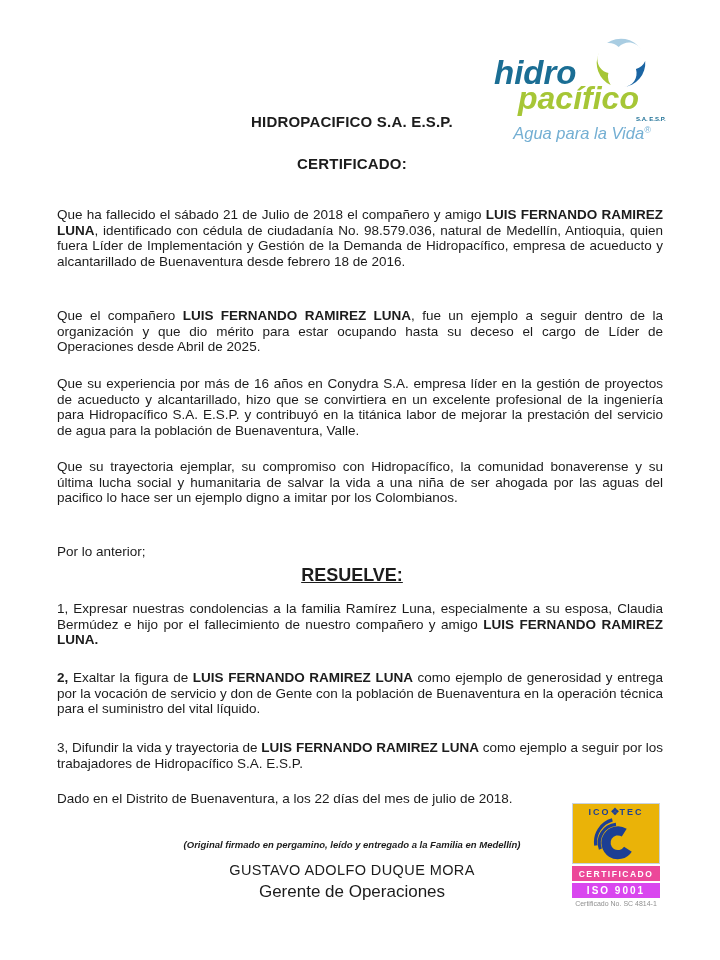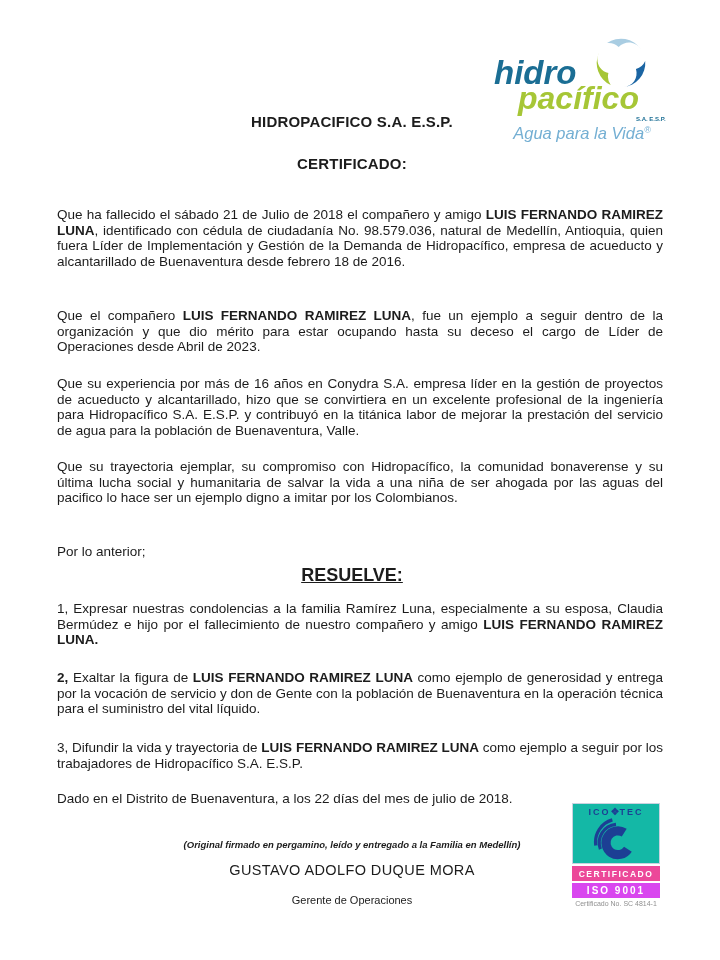--- a/index.html
+++ b/index.html
@@ -9,21 +9,21 @@
   }
   .block { position:absolute; left:57px; width:606px; }
   .hblock { position:absolute; left:49px; width:606px; text-align:center; }
   .para { text-align:justify; font-size:13.5px; line-height:15.5px; margin:0; }
   .plain { text-align:left; }
   .b { font-weight:bold; }
   .doc-title { font-weight:bold; font-size:15px; letter-spacing:0.2px; }
   .resuelve { font-weight:bold; font-size:18px; text-decoration:underline; }
   .footnote { font-style:italic; font-weight:bold; font-size:9.5px; }
   .sig-name { font-size:14.5px; letter-spacing:0.4px; }
-  .sig-title { font-size:11px; margin-top:14px; }
+  .sig-title { font-size:17px; margin-top:2px; }
 
   
   .logo { position:absolute; left:490px; top:36px; width:210px; height:115px; }
   .logo .swirl { position:absolute; left:104px; top:0; }
   .logo .w1 {
     position:absolute; left:4px; top:22px;
     font-style:italic; font-weight:bold; font-size:33px; line-height:29px;
   }
   .logo .w2 {
     position:absolute; left:28px; top:46px;
@@ -31,21 +31,21 @@
   }
   .logo .sasp { position:absolute; left:146px; top:80px; font-size:6px; font-weight:bold; }
   .logo .tagline {
     position:absolute; left:12px; top:88px; width:160px; text-align:center;
     font-style:italic; font-size:16.5px;
   }
   .logo .tagline sup { font-size:9px; }
 
   
   .icontec { position:absolute; left:572px; top:803px; width:88px; }
-  .icontec .box { border:1px solid #c9d2e0; padding:3px 0 1px; text-align:center; background:#14b8a6; }
+  .icontec .box { border:1px solid #c9d2e0; padding:3px 0 1px; text-align:center; background:#eab308; }
   .icontec .brand { font-size:9px; font-weight:bold; letter-spacing:2px; line-height:10px; }
   .icontec .brand .pin { font-size:10px; letter-spacing:0; }
   .icontec svg.cmark { display:block; margin:1px auto 0; }
   .band { color:#ffffff; text-align:center; font-weight:bold; margin-top:2px; }
   .band.cert { font-size:8.5px; letter-spacing:1.5px; padding:3px 0 2px; }
   .band.iso { font-size:10px; letter-spacing:2px; padding:2px 0; }
   .certno { font-size:7px; color:#8f8f8f; text-align:center; margin-top:2px; }
 </style>
 </head>
 <body>
@@ -64,21 +64,21 @@
     <div class="w2" style="color:#a6c636">pacífico</div>
     <div class="sasp" style="color:#1b6e94">S.A. E.S.P.</div>
     <div class="tagline" style="color:#74afd3"><span>Agua para la Vida</span><sup>®</sup></div>
   </div>
 
   <div class="hblock doc-title" style="top:113px">HIDROPACIFICO S.A. E.S.P.</div>
   <div class="hblock doc-title" style="top:155px">CERTIFICADO:</div>
 
   <p class="block para" style="top:207px"><span>Que ha fallecido el sábado 21 de Julio de 2018 el compañero y amigo </span><span class="b">LUIS FERNANDO RAMIREZ LUNA</span><span>, identificado con cédula de ciudadanía No. 98.579.036, natural de Medellín, Antioquia, quien fuera Líder de Implementación y Gestión de la Demanda de Hidropacífico, empresa de acueducto y alcantarillado de Buenaventura desde febrero 18 de 2016.</span></p>
 
-  <p class="block para" style="top:308px"><span>Que el compañero </span><span class="b">LUIS FERNANDO RAMIREZ LUNA</span><span>, fue un ejemplo a seguir dentro de la organización y que dio mérito para estar ocupando hasta su deceso el cargo de Líder de Operaciones desde Abril de 2023.</span></p>
+  <p class="block para" style="top:308px"><span>Que el compañero </span><span class="b">LUIS FERNANDO RAMIREZ LUNA</span><span>, fue un ejemplo a seguir dentro de la organización y que dio mérito para estar ocupando hasta su deceso el cargo de Líder de Operaciones desde Abril de 2025.</span></p>
 
   <p class="block para" style="top:376px">Que su experiencia por más de 16 años en Conydra S.A. empresa líder en la gestión de proyectos de acueducto y alcantarillado, hizo que se convirtiera en un excelente profesional de la ingeniería para Hidropacífico S.A. E.S.P. y contribuyó en la titánica labor de mejorar la prestación del servicio de agua para la población de Buenaventura, Valle.</p>
 
   <p class="block para" style="top:459px">Que su trayectoria ejemplar, su compromiso con Hidropacífico, la comunidad bonaverense y su última lucha social y humanitaria de salvar la vida a una niña de ser ahogada por las aguas del pacifico lo hace ser un ejemplo digno a imitar por los Colombianos.</p>
 
   <p class="block para plain" style="top:544px">Por lo anterior;</p>
 
   <div class="hblock resuelve" style="top:565px">RESUELVE:</div>
 
   <p class="block para" style="top:601px"><span>1, Expresar nuestras condolencias a la familia Ramírez Luna, especialmente a su esposa, Claudia Bermúdez e hijo por el fallecimiento de nuestro compañero y amigo </span><span class="b">LUIS FERNANDO RAMIREZ LUNA.</span></p>

